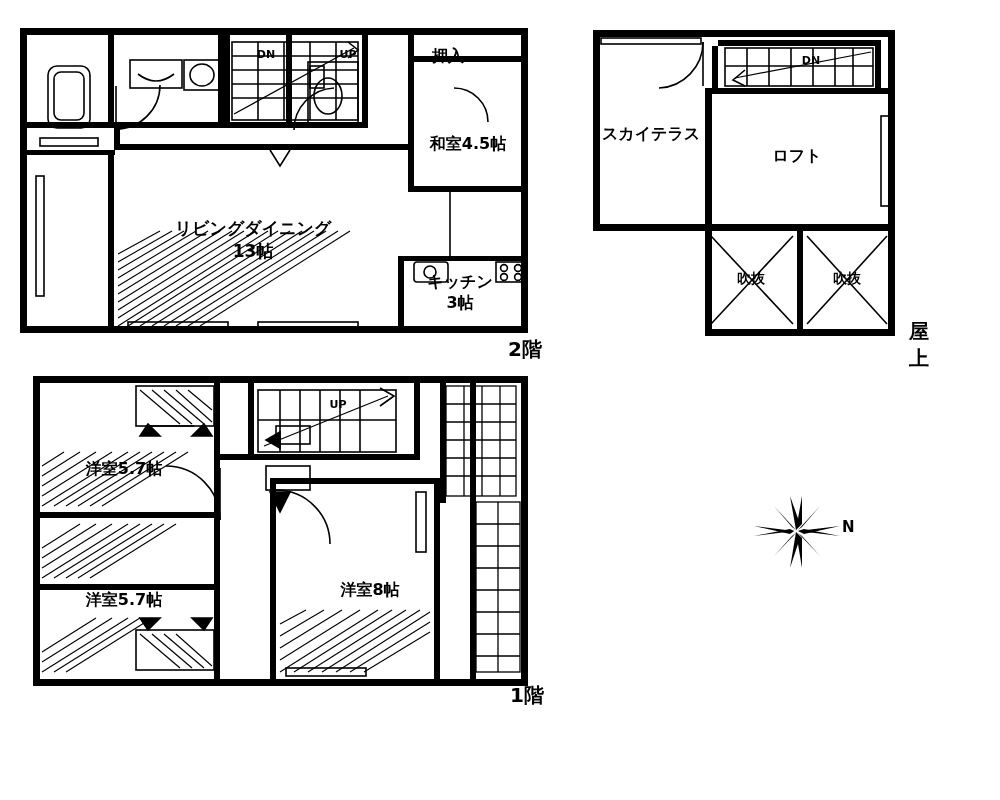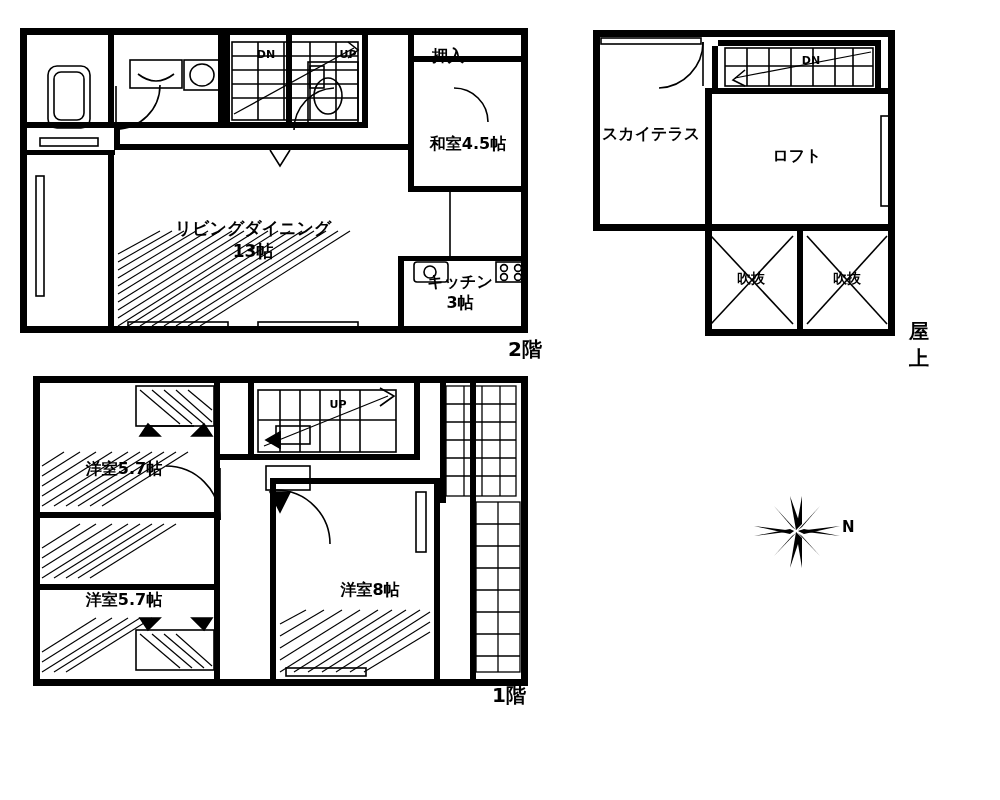--- a/index.html
+++ b/index.html
@@ -342,21 +342,21 @@
     </g>
     <rect x="398" y="120" width="10" height="60"></rect>
   </g>
 
   <text class="stairtxt" x="320" y="36">UP</text>
 
   <text class="lbl" style="font-size:16px" x="106" y="97">洋室5.7帖</text>
   <text class="lbl" style="font-size:16px" x="106" y="228">洋室5.7帖</text>
   <text class="lbl" style="font-size:16px" x="352" y="218">洋室8帖</text>
 </svg>
-<div class="floortag" style="position:absolute;left:474px;top:310px;">1階</div>
+<div class="floortag" style="position:absolute;left:492px;top:310px;">1階</div>
 </div>
 
 <div class="plan" style="left:752px;top:492px;">
 <svg width="110" height="80" viewBox="0 0 110 80">
   <g fill="#000">
     <polygon points="44,38 38,4 48,32"></polygon>
     <polygon points="44,38 50,4 50,32"></polygon>
     <polygon points="44,40 38,76 48,46"></polygon>
     <polygon points="44,40 50,76 50,46"></polygon>
     <polygon points="42,39 2,34 38,42"></polygon>

